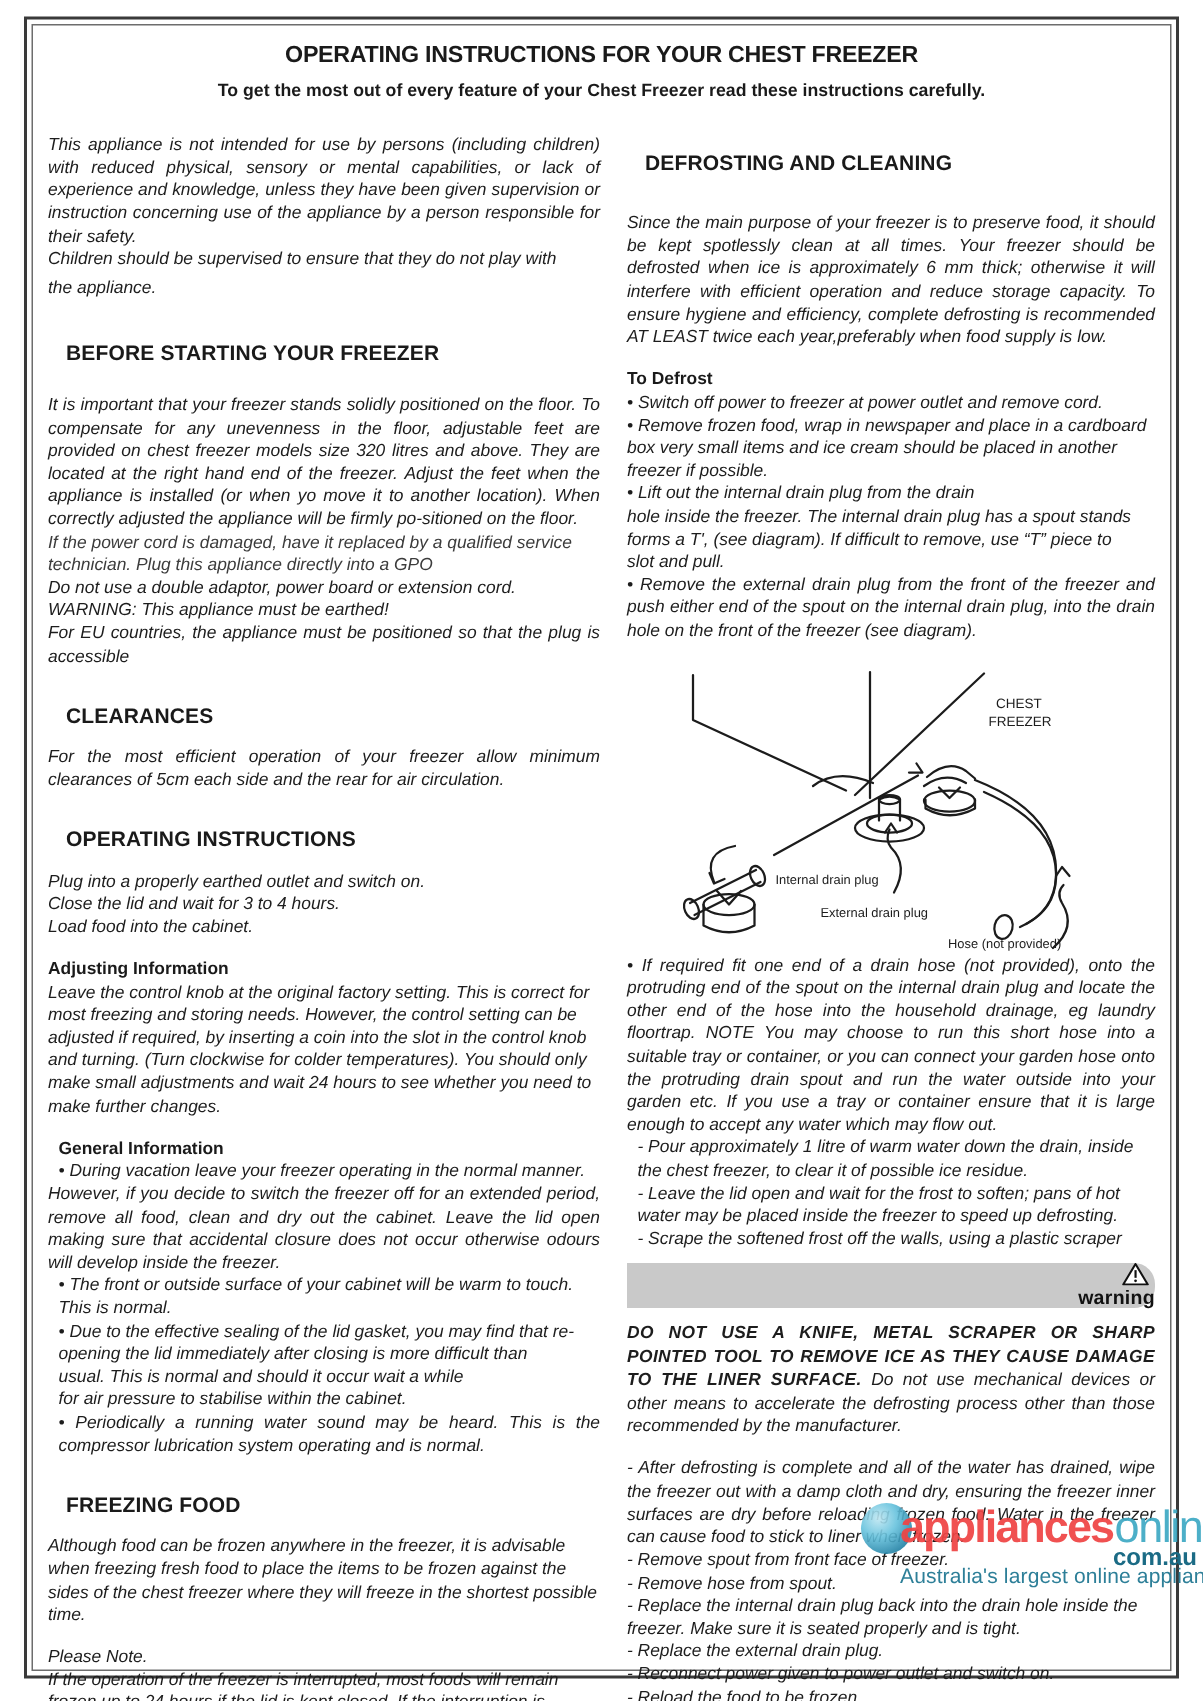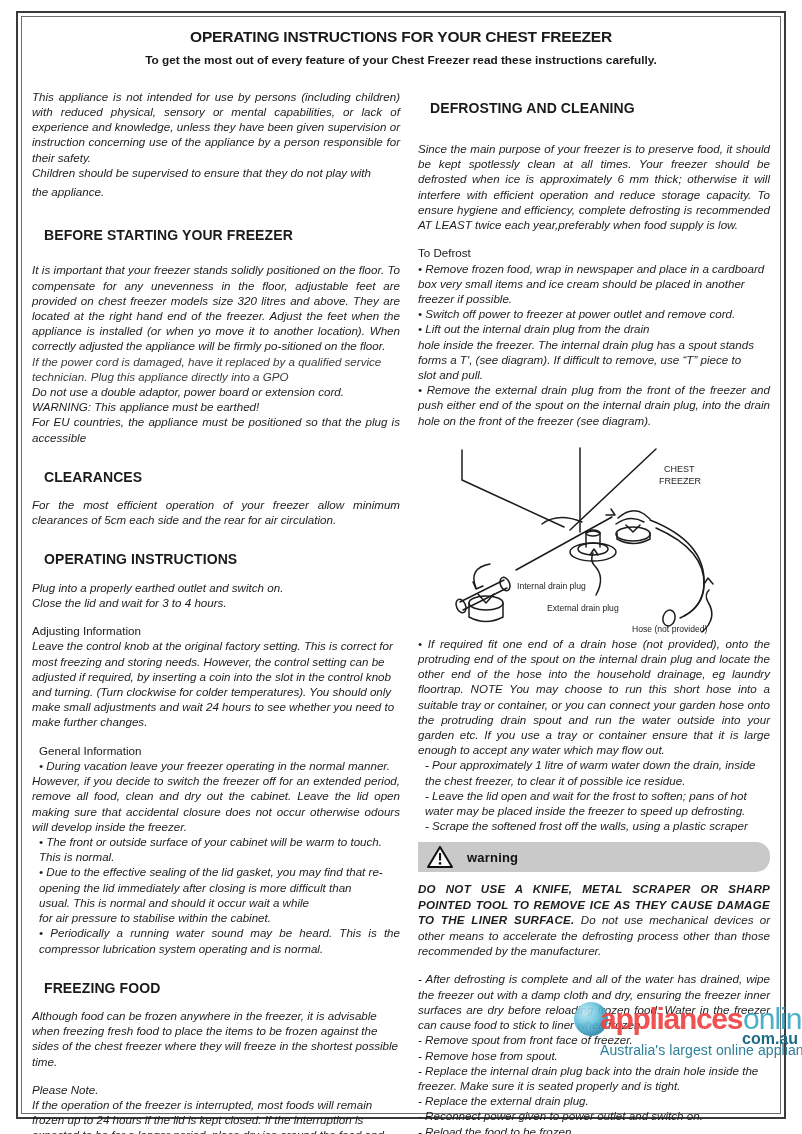--- a/index.html
+++ b/index.html
@@ -89,43 +89,44 @@
   .just { text-align: justify; text-align-last: left; }
   .h-sec {
     font-size: 14px;
     font-weight: bold;
     margin: 12px;
     line-height: 15.2px;
     letter-spacing: 0.1px;
   }
   .h-sub {
     font-size: 11.6px;
-    font-weight: normal;
+    font-weight: bold;
     margin: 0;
     line-height: 15.4px;
   }
   .gap-s  { height: 7px; }
   .gap-m  { height: 13px; }
   .gap-l  { height: 17px; }
   .gap-xs { height: 4px; }
   .indent { padding-left: 7px; }
   .faint  { color: #3c3c3c; }
 
   
   .warning-bar {
     position: relative;
     background: #c9c9c9;
     height: 30px;
     margin-top: 9px;
     border-radius: 0 14px 14px 0;
     display: flex;
-    align-items: center;
+    align-items: flex-end;
     padding-left: 9px;
     width: 352px;
     box-sizing: border-box;
+    flex-direction: column;
   }
   .warn-tri { width: 26px; height: 22px; display: block; }
   .warning-label {
     font-size: 13px;
     font-weight: bold;
     margin-left: 14px;
     color: #111;
     letter-spacing: 0.2px;
   }
   .warn-body {
@@ -238,20 +239,21 @@
       <p class="just">For EU countries, the appliance must be positioned so that the plug is accessible</p>
 
       <div class="gap-m"></div>
       <div class="h-sec">CLEARANCES</div>
       <p class="just">For the most efficient operation of your freezer allow minimum clearances of 5cm each side and the rear for air circulation.</p>
 
       <div class="gap-m"></div>
       <div class="h-sec">OPERATING INSTRUCTIONS</div>
       <p class="ln">Plug into a properly earthed outlet and switch on.</p>
       <p class="ln">Close the lid and wait for 3 to 4 hours.</p>
+      <p class="ln">Load food into the cabinet.</p>
 
       <div class="gap-m"></div>
       <div class="h-sub">Adjusting Information</div>
       <p class="ln">Leave the control knob at the original factory setting. This is correct for most freezing and storing needs. However, the control setting can be adjusted if required, by inserting a coin into the slot in the control knob and turning. (Turn clockwise for colder temperatures). You should only make small adjustments and wait 24 hours to see whether you need to make further changes.</p>
 
       <div class="gap-m"></div>
       <div class="h-sub indent">General Information</div>
       <p class="ln indent">• During vacation leave your freezer operating in the normal manner.</p>
       <p class="just">However, if you decide to switch the freezer off for an extended period, remove all food, clean and dry out the cabinet. Leave the lid open making sure that accidental closure does not occur otherwise odours will develop inside the freezer.</p>
       <p class="ln indent">• The front or outside surface of your cabinet will be warm to touch.</p>
@@ -271,22 +273,22 @@
     </div>
 
     <div class="col col-right">
 
       <div class="h-sec">DEFROSTING AND CLEANING</div>
       <div class="gap-m"></div>
       <p class="just">Since the main purpose of your freezer is to preserve food, it should be kept spotlessly clean at all times. Your freezer should be defrosted when ice is approximately 6 mm thick; otherwise it will interfere with  efficient  operation  and  reduce storage  capacity.  To ensure hygiene and efficiency, complete defrosting is recommended AT LEAST twice each year,preferably when food supply is low.</p>
 
       <div class="gap-m"></div>
       <div class="h-sub">To Defrost</div>
+      <p class="ln">• Switch off power to freezer at power outlet and remove cord.</p>
       <p class="ln">• Remove frozen food, wrap in newspaper and place in a cardboard box very small items and ice cream should be placed in another freezer if possible.</p>
-      <p class="ln">• Switch off power to freezer at power outlet and remove cord.</p>
       <p class="ln">• Lift out the internal drain plug from the drain</p>
       <p class="ln">hole inside the freezer. The internal drain plug has a spout stands</p>
       <p class="ln">forms a T', (see  diagram).  If difficult to  remove, use “T” piece  to</p>
       <p class="ln">slot and pull.</p>
       <p class="just">• Remove the external drain plug from the front of the freezer and push  either  end of  the  spout  on  the  internal  drain  plug, into  the drain hole on the front of the freezer (see diagram).</p>
 
       <div class="diagram-wrap">
         <svg width="352" height="192" viewBox="0 0 352 192" xmlns="http://www.w3.org/2000/svg">
           <g fill="none" stroke="#1c1c1c" stroke-width="1.5" stroke-linecap="round" stroke-linejoin="round">
 

